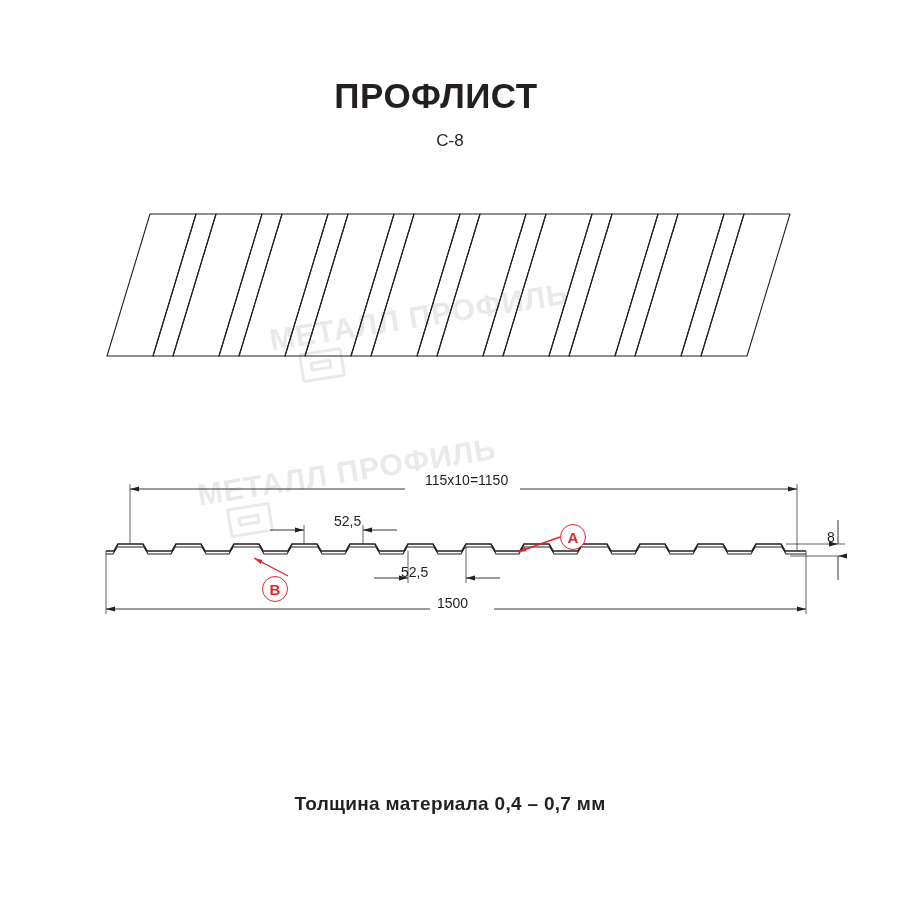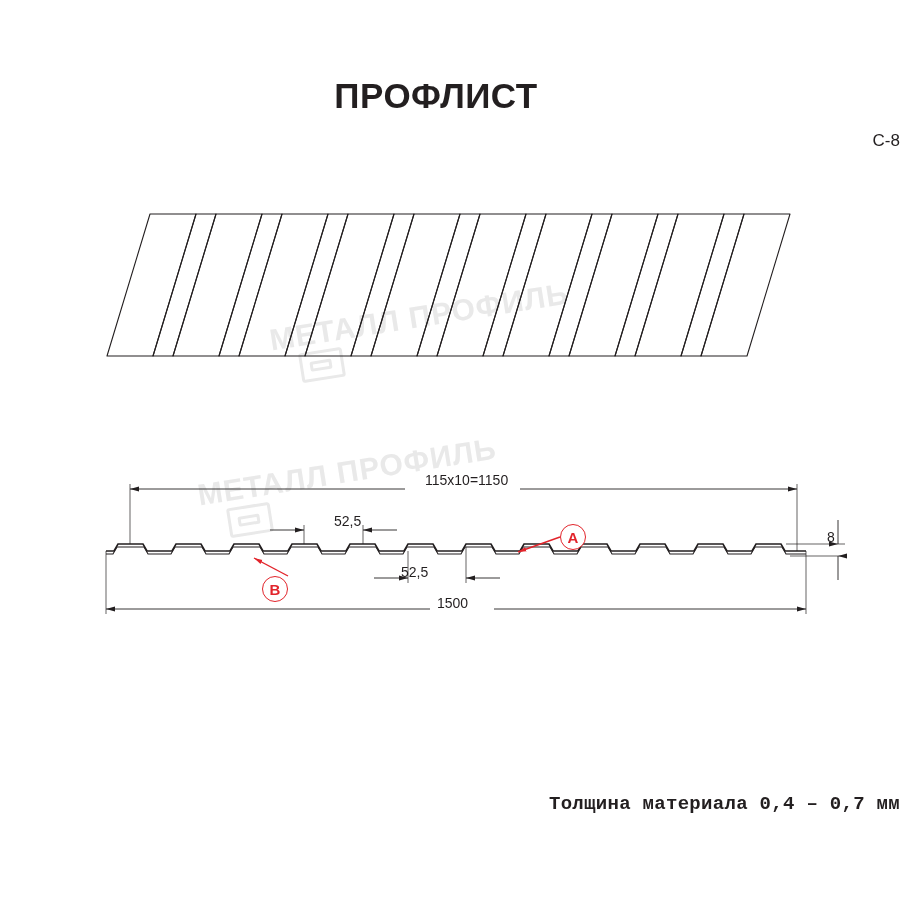--- a/index.html
+++ b/index.html
@@ -29,34 +29,33 @@
     font-size: 35px;
     font-weight: bold;
     letter-spacing: 0.5px;
     line-height: 1;
   }
   .subtitle {
     position: absolute;
     top: 132px;
     left: 0;
     width: 900px;
-    text-align: right;
+    text-align: center;
     font-size: 17px;
     line-height: 1;
   }
   .footnote {
     position: absolute;
     top: 793px;
     left: 0;
     width: 900px;
-    text-align: right;
+    text-align: center;
     font-size: 19px;
     font-weight: bold;
     letter-spacing: 0.3px;
-    font-family: Liberation Mono, monospace;
   }
   
   .svg-layer {
     position: absolute;
     left: 0;
     top: 0;
     width: 900px;
     height: 900px;
   }
   

